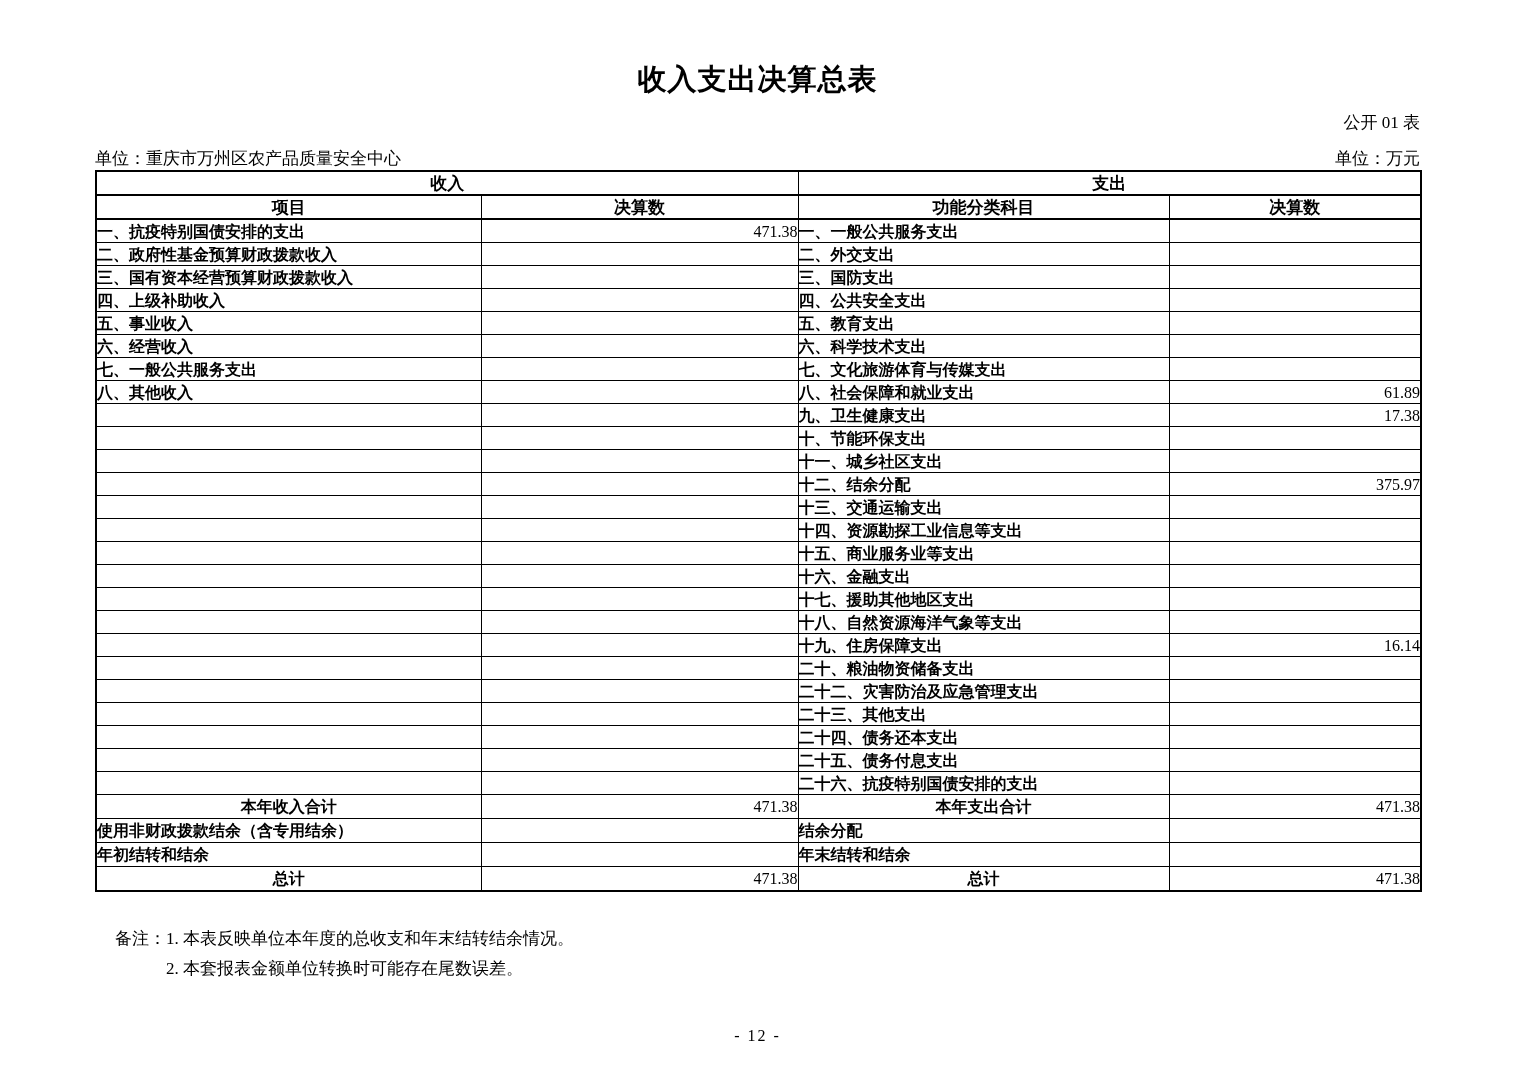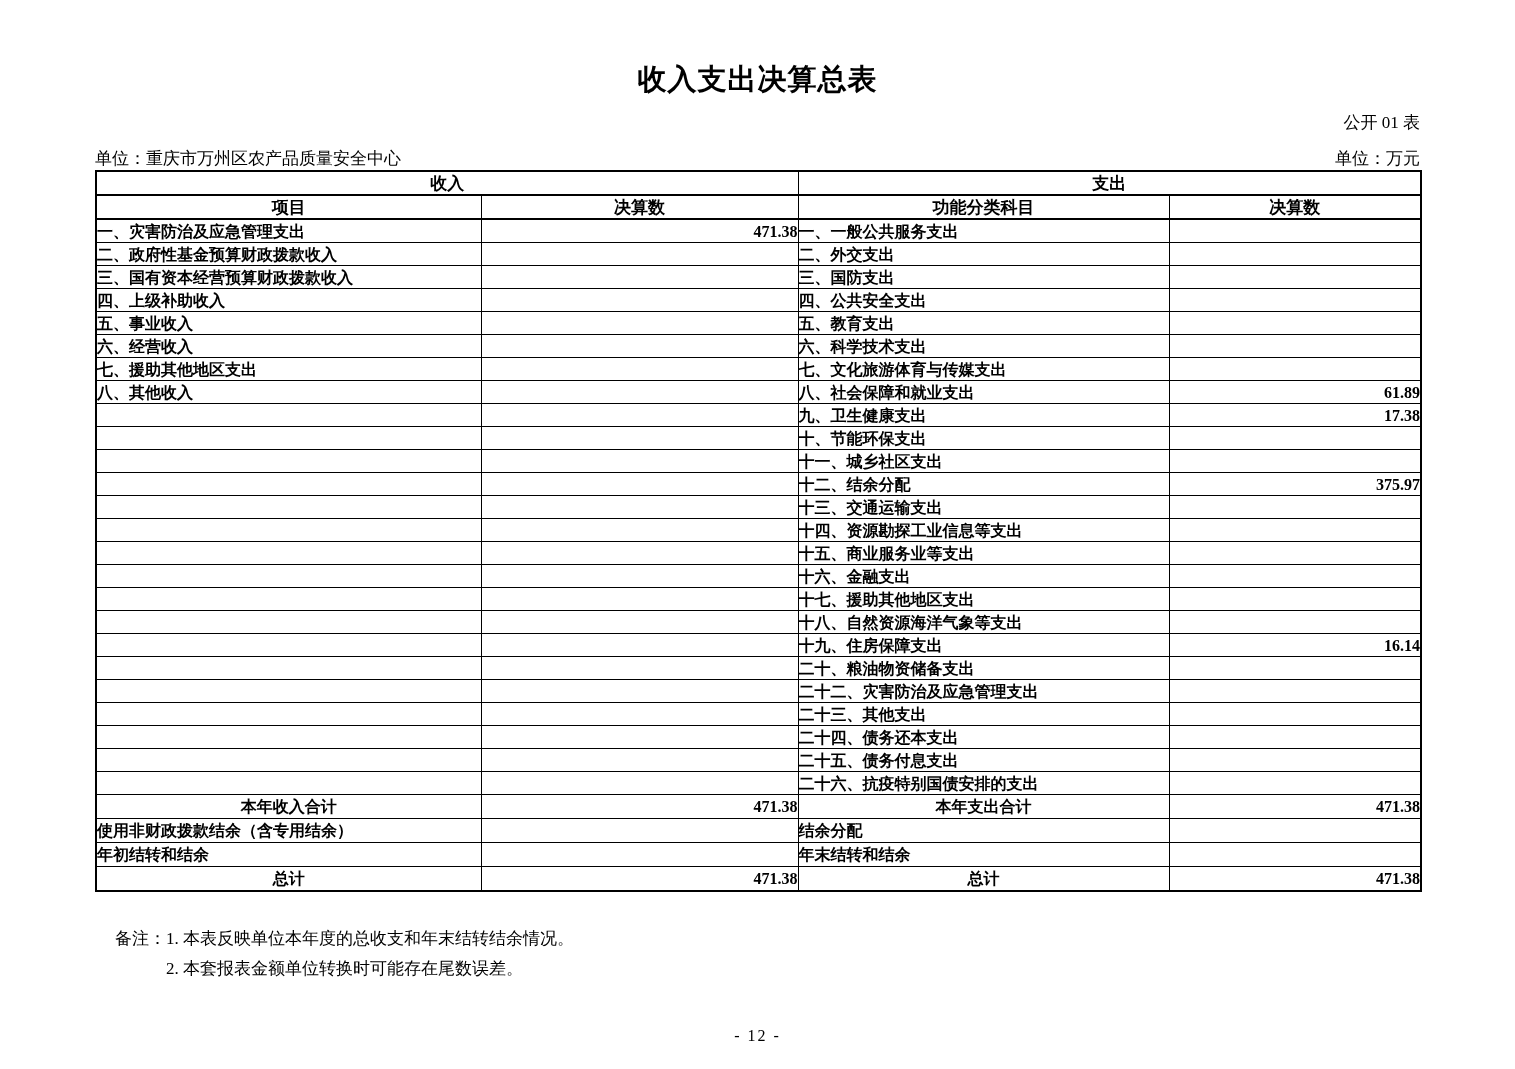--- a/index.html
+++ b/index.html
@@ -58,21 +58,21 @@
   }
   td.label-cell {
     font-weight: bold;
     text-align: left;
     padding-left: 3px;
   }
   td.amount-cell {
     text-align: right;
     padding-right: 9px;
     font-size: 17px;
-    font-weight: bold;
+    font-weight: normal;
   }
   tr.summary td { height: 23px; margin-left: 8px; }
   td.center { text-align: center; padding-left: 0; }
   .notes {
     margin-top: 32px;
     font-size: 17px;
     line-height: 30px;
     margin-left: 20px;
   }
   .note-line2 { padding-left: 51px; }
@@ -114,21 +114,21 @@
         </tr>
         <tr class="hdr">
           <td>项目</td>
           <td>决算数</td>
           <td>功能分类科目</td>
           <td>决算数</td>
         </tr>
       </tbody>
       <tbody id="data-rows">
           <tr>
-            <td class="label-cell">一、灾害防治及应急管理支出</td>
+            <td class="label-cell">一、抗疫特别国债安排的支出</td>
             <td class="amount-cell">471.38</td>
             <td class="label-cell">一、一般公共服务支出</td>
             <td class="amount-cell"></td>
           </tr>
           <tr>
             <td class="label-cell">二、政府性基金预算财政拨款收入</td>
             <td class="amount-cell"></td>
             <td class="label-cell">二、外交支出</td>
             <td class="amount-cell"></td>
           </tr>
@@ -150,21 +150,21 @@
             <td class="label-cell">五、教育支出</td>
             <td class="amount-cell"></td>
           </tr>
           <tr>
             <td class="label-cell">六、经营收入</td>
             <td class="amount-cell"></td>
             <td class="label-cell">六、科学技术支出</td>
             <td class="amount-cell"></td>
           </tr>
           <tr>
-            <td class="label-cell">七、援助其他地区支出</td>
+            <td class="label-cell">七、一般公共服务支出</td>
             <td class="amount-cell"></td>
             <td class="label-cell">七、文化旅游体育与传媒支出</td>
             <td class="amount-cell"></td>
           </tr>
           <tr>
             <td class="label-cell">八、其他收入</td>
             <td class="amount-cell"></td>
             <td class="label-cell">八、社会保障和就业支出</td>
             <td class="amount-cell">61.89</td>
           </tr>

